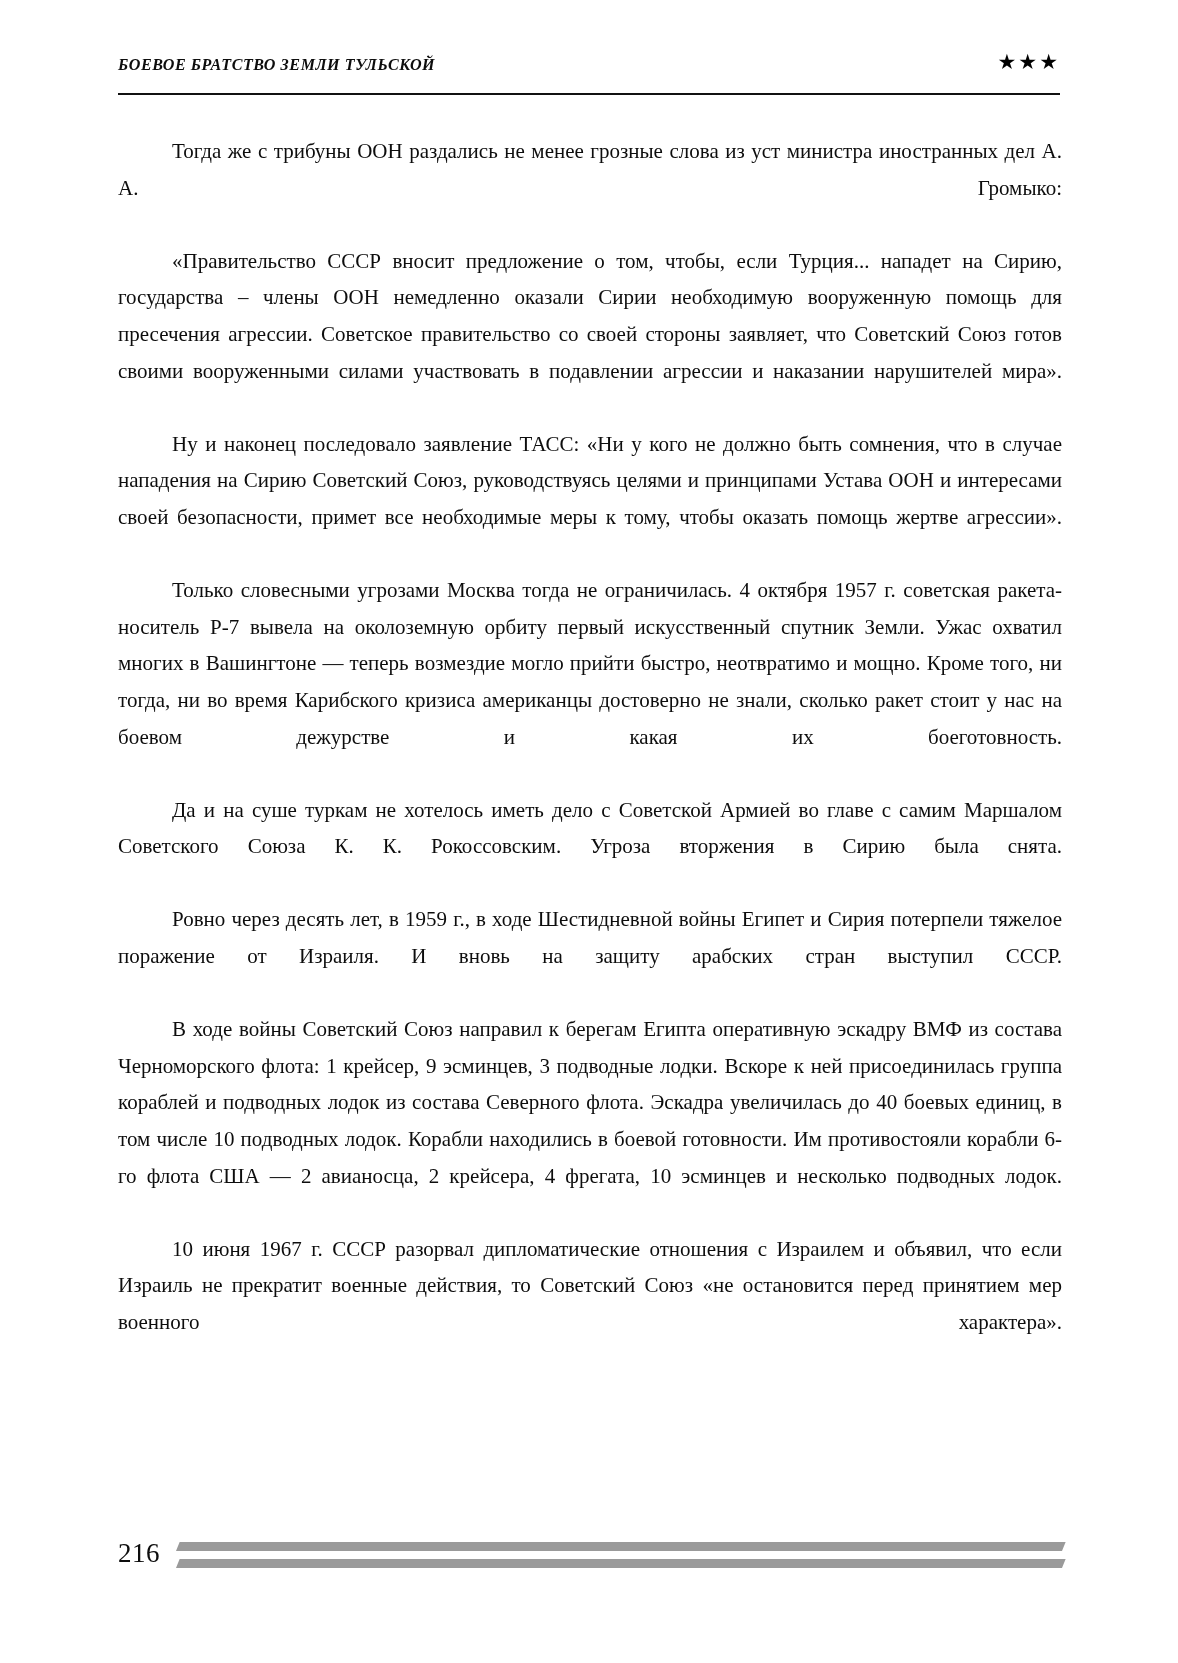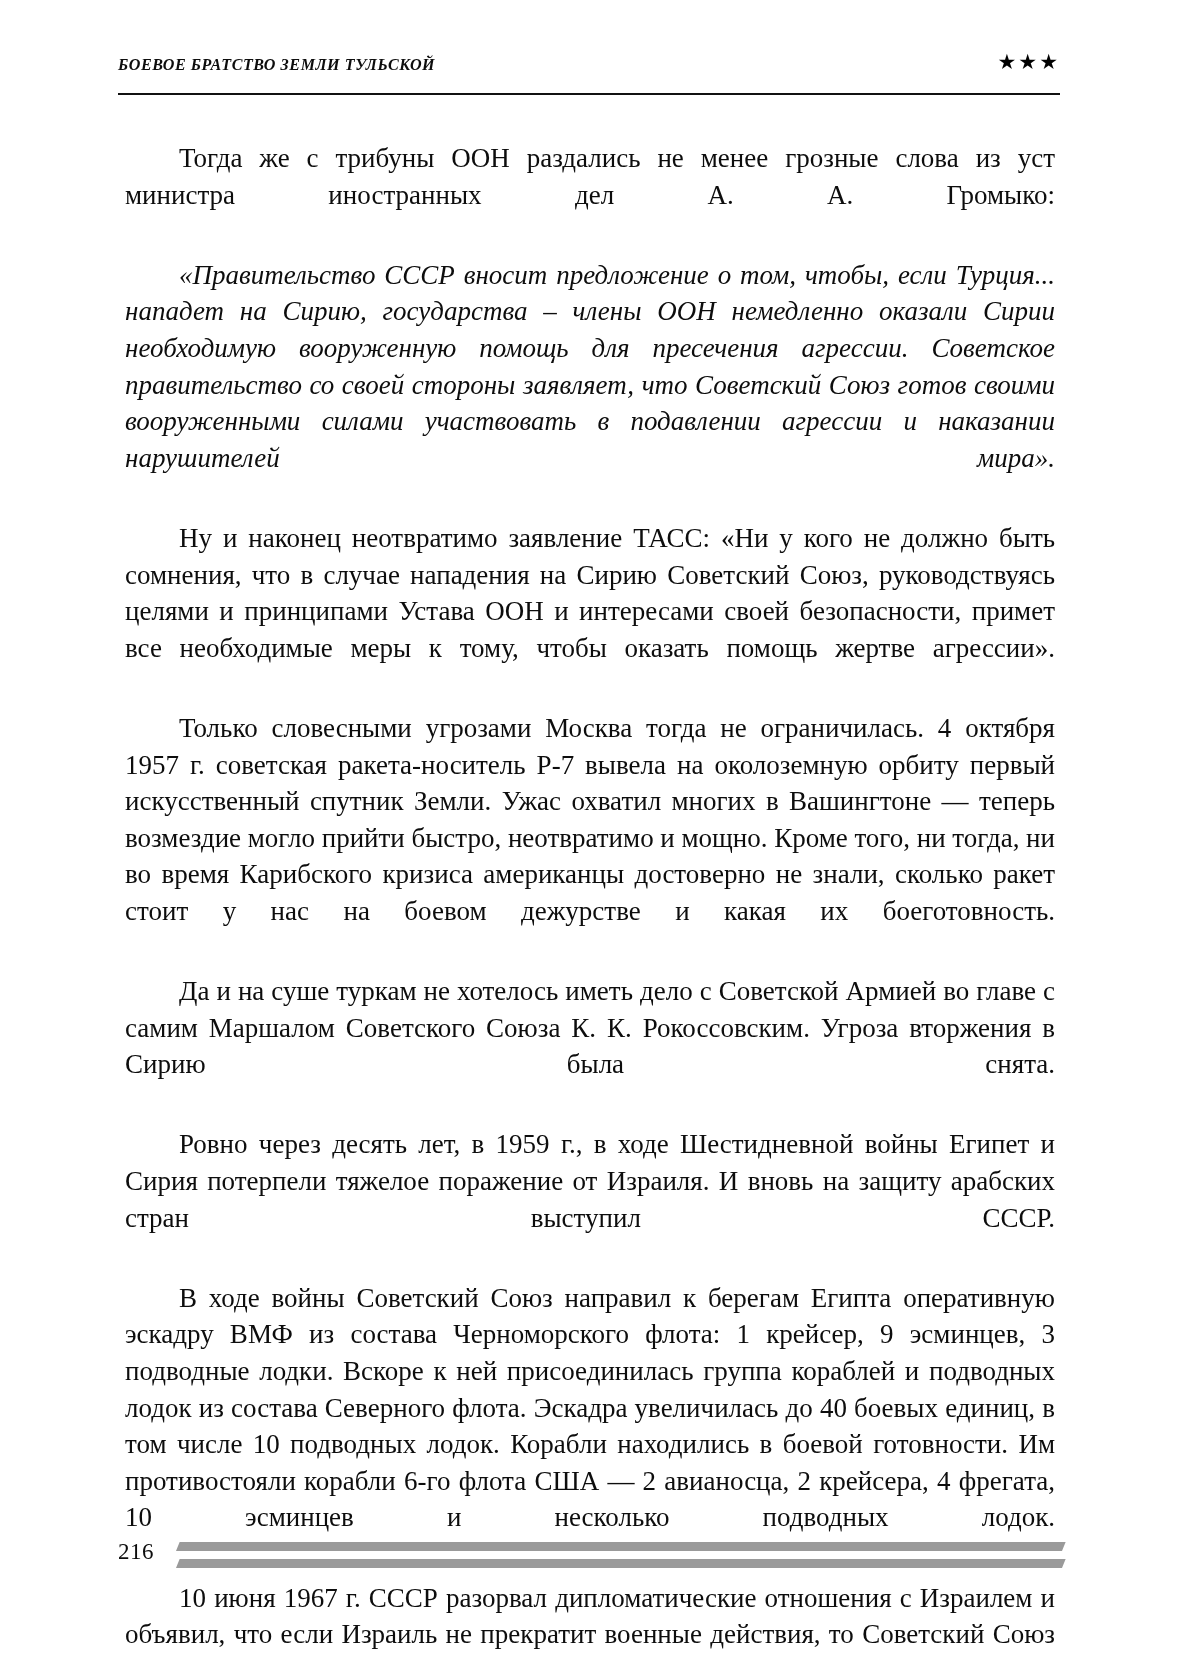--- a/index.html
+++ b/index.html
@@ -64,30 +64,29 @@
 
   
   .body-col {
     position: absolute;
     left: 118px;
     top: 133px;
     width: 944px;
   }
 
   p.para {
-    margin: 7px;
-    font-size: 27px;
+    margin: 0;
+    font-size: 21px;
     line-height: 36.6px;
     text-align: justify;
     text-indent: 54px;
     hyphens: manual;
     word-spacing: -0.2px;
   }
   p.para.quote {
-    font-style: italic;
   }
   .it { }
   .ro { font-style: normal; }
 
   
   p.para::after {
     content: "";
     display: inline-block;
     width: 100%;
   }
@@ -97,21 +96,21 @@
     position: absolute;
     left: 118px;
     top: 1540px;
     width: 944px;
     height: 60px;
   }
   .folio {
     position: absolute;
     left: 0;
     top: 0;
-    font-size: 23px;
+    font-size: 27px;
     line-height: 1;
     letter-spacing: 0.5px;
   }
   .rule-stack {
     position: absolute;
     left: 58px;
     top: 2px;
     width: 886px;
     height: 30px;
   }
@@ -138,21 +137,21 @@
   </div>
   <div class="head-rule"></div>
 
   <div class="body-col">
 
     <p class="para">Тогда же с трибуны ООН раздались не менее грозные слова из уст министра иностранных дел А. А. Громыко:</p>
 
     <p class="para quote">«Правительство СССР вносит предложение о том, чтобы, если Турция... нападет на Сирию, государства – члены ООН немедленно оказали Сирии необходимую вооруженную помощь для пресечения агрессии. Советское правительство со своей стороны заявляет, что Советский Союз готов своими вооруженными силами участвовать в подавлении агрессии и наказании нарушителей мира».</p>
 
     <p class="para">
-      <span class="ro">Ну и наконец неотвратимо заявление ТАСС: </span><span class="it">«Ни у кого не должно быть сомнения, что в случае нападения на Сирию Советский Союз, руководствуясь целями и принципами Устава ООН и интересами своей безопасности, примет все необходимые меры к тому, чтобы оказать помощь жертве агрессии».</span>
+      <span class="ro">Ну и наконец последовало заявление ТАСС: </span><span class="it">«Ни у кого не должно быть сомнения, что в случае нападения на Сирию Советский Союз, руководствуясь целями и принципами Устава ООН и интересами своей безопасности, примет все необходимые меры к тому, чтобы оказать помощь жертве агрессии».</span>
     </p>
 
     <p class="para">Только словесными угрозами Москва тогда не ограничилась. 4 октября 1957 г. советская ракета-носитель Р-7 вывела на околоземную орбиту первый искусственный спутник Земли. Ужас охватил многих в Вашингтоне — теперь возмездие могло прийти быстро, неотвратимо и мощно. Кроме того, ни тогда, ни во время Карибского кризиса американцы достоверно не знали, сколько ракет стоит у нас на боевом дежурстве и какая их боеготовность.</p>
 
     <p class="para">Да и на суше туркам не хотелось иметь дело с Советской Армией во главе с самим Маршалом Советского Союза К. К. Рокоссовским. Угроза вторжения в Сирию была снята.</p>
 
     <p class="para">Ровно через десять лет, в 1959 г., в ходе Шестидневной войны Египет и Сирия потерпели тяжелое поражение от Израиля. И вновь на защиту арабских стран выступил СССР.</p>
 
     <p class="para">В ходе войны Советский Союз направил к берегам Египта оперативную эскадру ВМФ из состава Черноморского флота: 1 крейсер, 9 эсминцев, 3 подводные лодки. Вскоре к ней присоединилась группа кораблей и подводных лодок из состава Северного флота. Эскадра увеличилась до 40 боевых единиц, в том числе 10 подводных лодок. Корабли находились в боевой готовности. Им противостояли корабли 6-го флота США — 2 авианосца, 2 крейсера, 4 фрегата, 10 эсминцев и несколько подводных лодок.</p>
 

